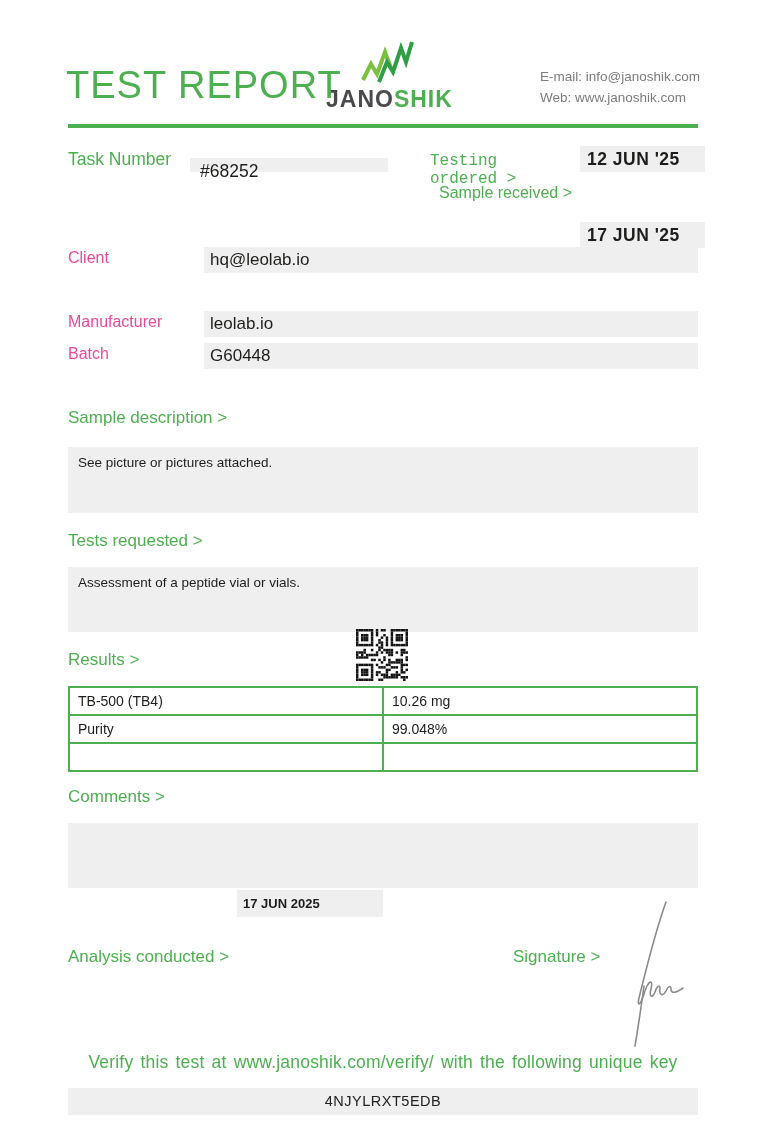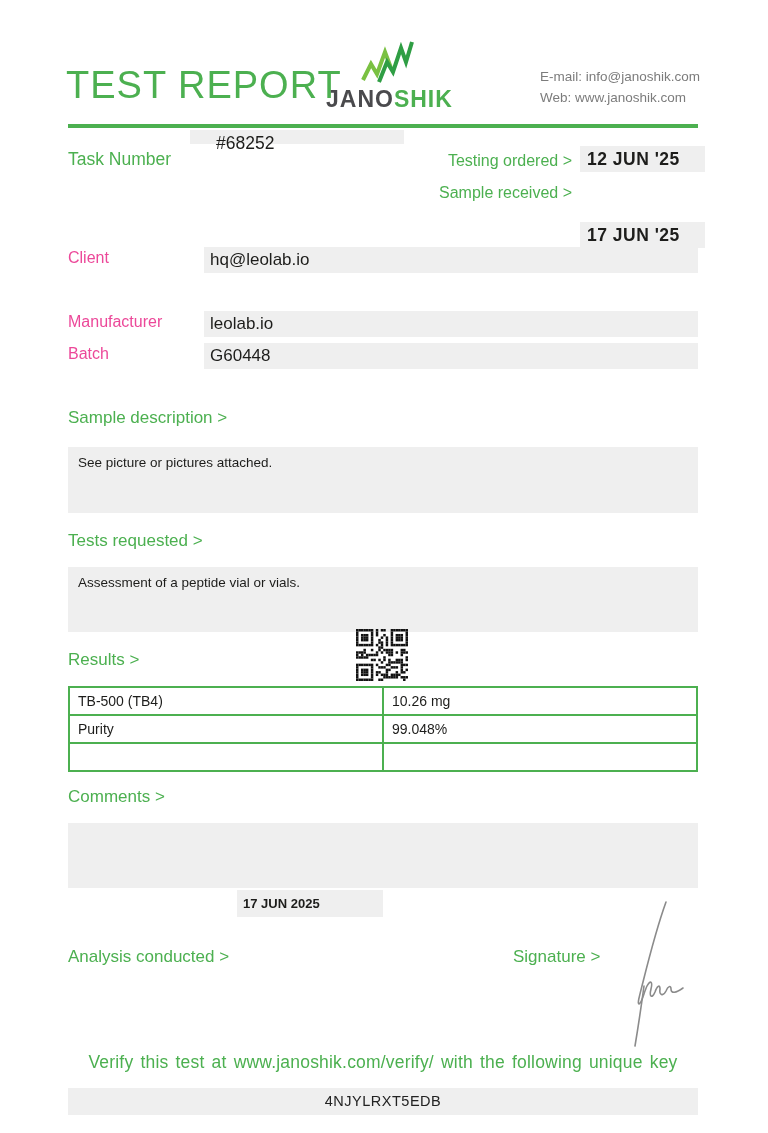--- a/index.html
+++ b/index.html
@@ -18,23 +18,23 @@
   .title{left:66px;top:64px;font-size:38px;letter-spacing:1px;color:#4cb050;font-weight:400;}
   .logo{left:326px;top:40px;width:120px;text-align:center;}
   .logo-word{font-size:23px;font-weight:bold;letter-spacing:1px;margin-top:-2px;}
   .logo-jano{color:#4a4a4d;}
   .logo-shik{color:#4cb050;}
   .contact{right:68px;top:66px;text-align:left;color:#7c7c7c;font-size:13.5px;line-height:21px;}
   .rule{left:68px;top:124px;width:630px;height:4px;background:#4cb050;}
 
   
   .task-label{left:68px;top:149px;font-size:17.5px;}
-  .task-box{left:190px;top:130px;width:188px;height:14px;background:#efefef;
-            font-size:17.5px;line-height:27px;padding-left:26px;}
-  .ord-label{left:430px;top:152px;width:142px;text-align:right;font-size:16px;}
+  .task-box{left:190px;top:158px;width:188px;height:14px;background:#efefef;
+            font-size:17.5px;line-height:27px;padding-left:10px;}
+  .ord-label{left:430px;top:152px;width:142px;text-align:left;font-size:16px;font-family:Liberation Mono, monospace;}
   .ord-box{left:580px;top:146px;width:118px;height:26px;background:#efefef;
            font-size:17.5px;font-weight:bold;line-height:26px;padding-left:7px;letter-spacing:0.5px;}
   .rcv-label{left:430px;top:184px;width:142px;text-align:right;font-size:16px;}
   .rcv-box{left:580px;top:178px;width:118px;height:26px;background:#efefef;
            font-size:17.5px;font-weight:bold;line-height:26px;padding-left:7px;letter-spacing:0.5px;margin-top:44px;}
 
   
   .detail-row{left:68px;width:630px;height:26px;}
   .detail-label{position:absolute;left:0;top:2px;font-size:16px;color:#ec4899;}
   .detail-value{position:absolute;left:136px;width:494px;height:26px;background:#efefef;

